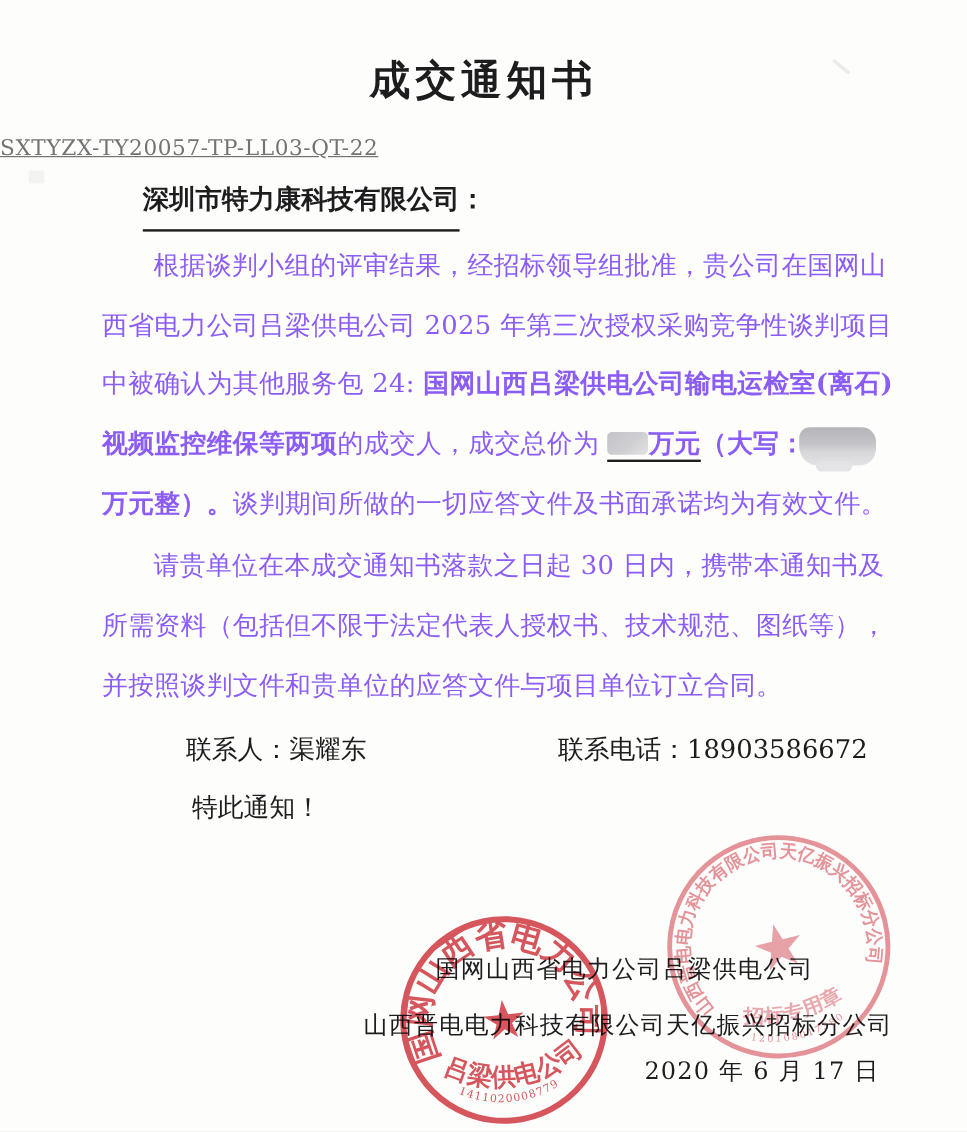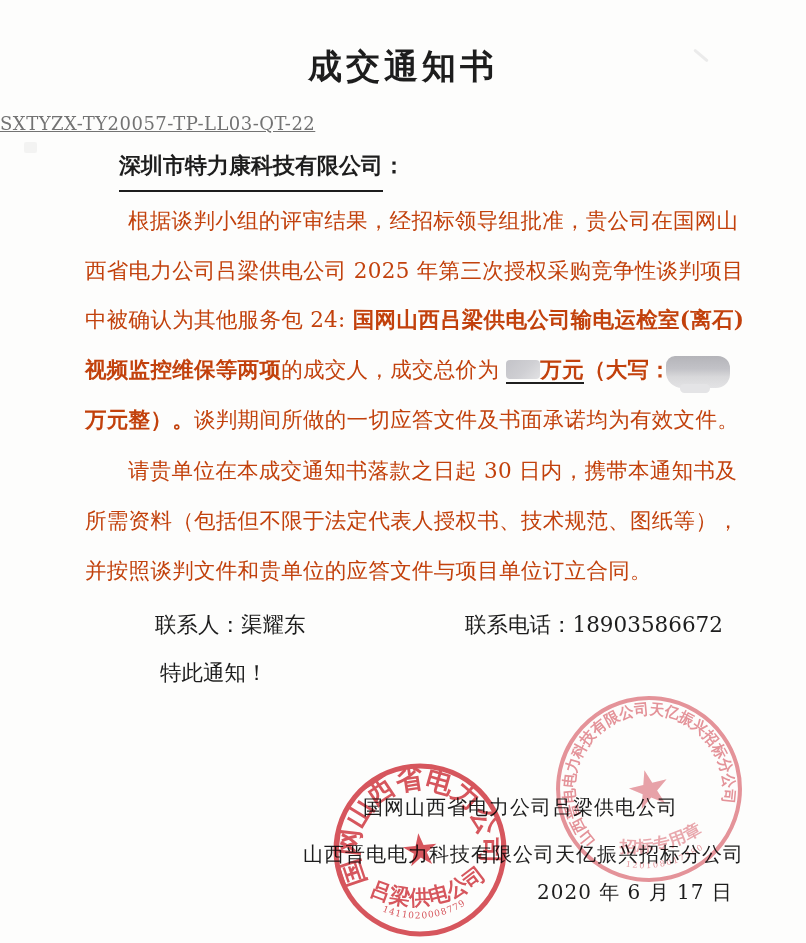--- a/index.html
+++ b/index.html
@@ -13,21 +13,21 @@
     font-size:34px;font-weight:bold;letter-spacing:4px;
   }
   .docnum{
     position:absolute;top:113px;left:0;width:100%;
     font-size:18px;letter-spacing:.5px;color:#737373;text-decoration:underline;
   }
   .addressee{position:absolute;top:151px;left:119px;font-size:22px;font-weight:bold;}
   .addressee .uline{border-bottom:2px solid #1d1d1d;padding-bottom:12px;}
   .bodyline{
     position:absolute;left:85px;width:660px;font-size:21.5px;
-    letter-spacing:.3px;white-space:nowrap;color:#c2410c;
+    letter-spacing:.3px;white-space:nowrap;color:#8b5cf6;
   }
   .indent{padding-left:43px;}
   .b{font-weight:bold;}
   .priceline .uwrap{border-bottom:2px solid #1f1f1f;display:inline-block;line-height:1.05;}
   .redact-gap{
     display:inline-block;width:34px;height:19px;vertical-align:-2px;
     background:linear-gradient(135deg,#c3c3c8 0%,#cfcfd3 55%,#e2e2e4 100%);
     border-radius:4px;
   }
   .redact-big{

